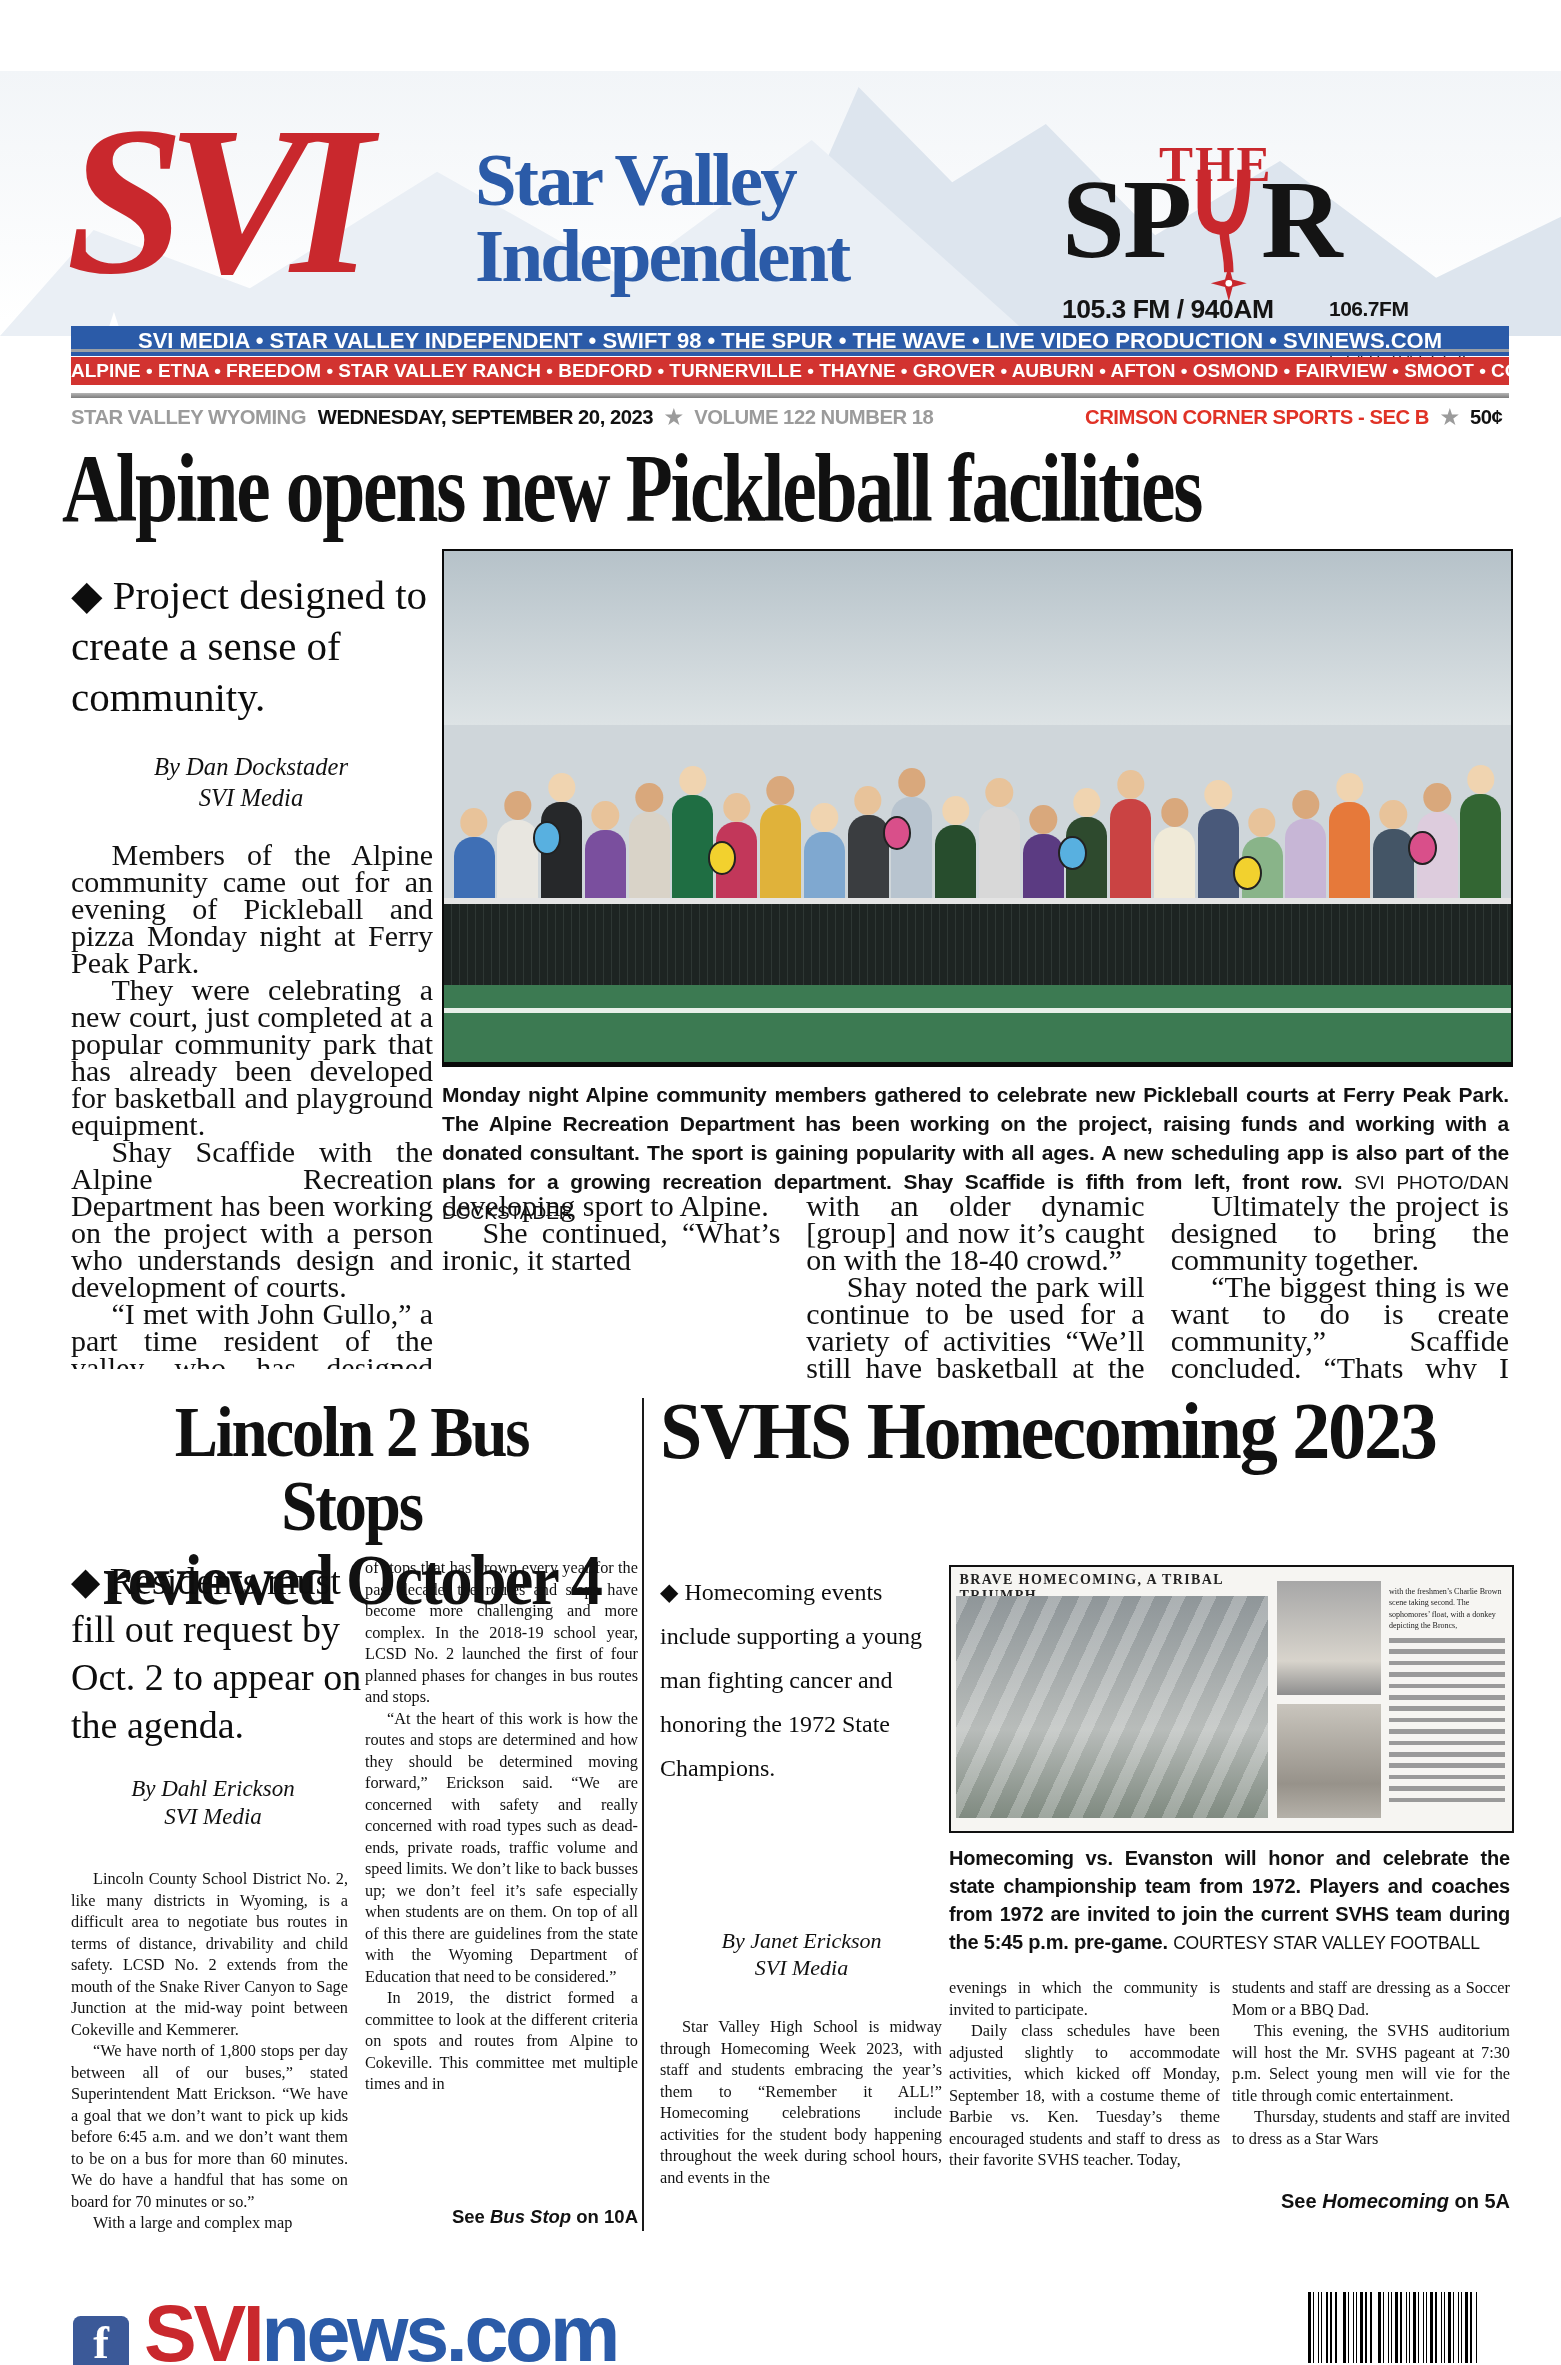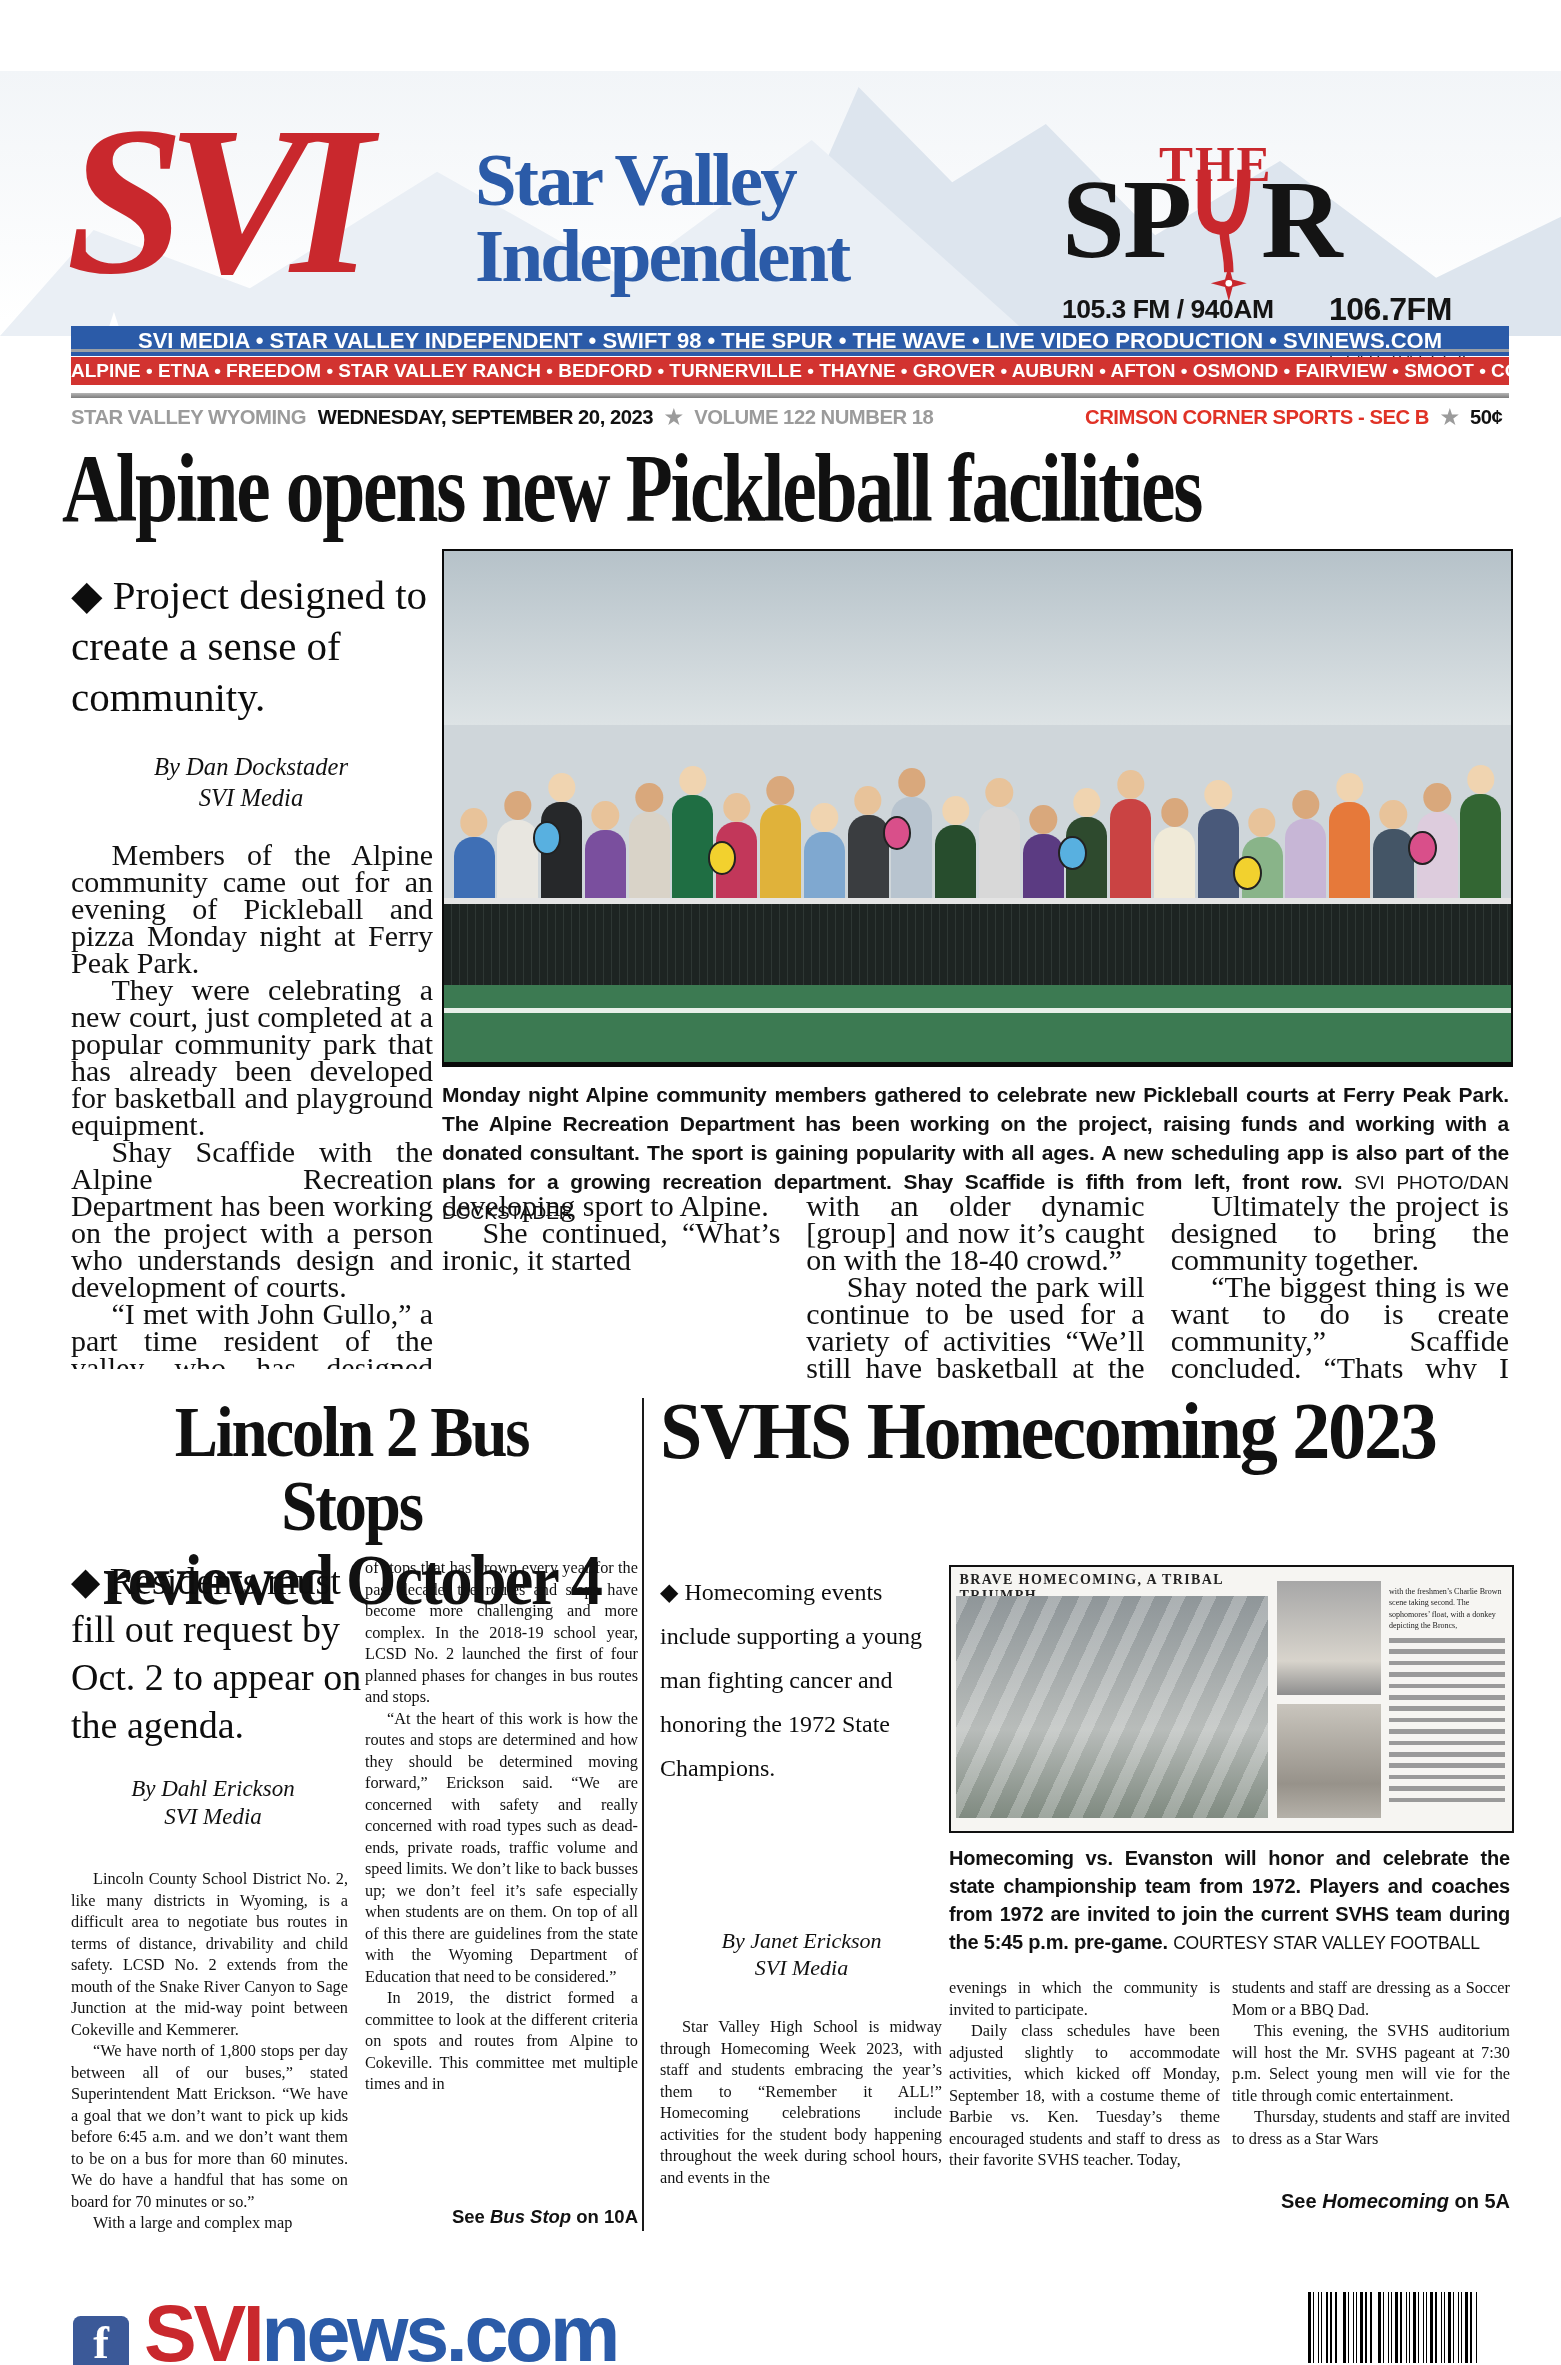--- a/index.html
+++ b/index.html
@@ -19,21 +19,21 @@
   #mast-title{left:475px;top:142px;font-weight:bold;color:var(--brand-blue);letter-spacing:-2.8px;
       font-size:75px;line-height:76px;}
   #spur{left:1062px;top:135px;width:449px;height:194px;}
   .spur-the{position:absolute;left:97px;top:0;font-weight:bold;font-size:51px;color:var(--brand-red);letter-spacing:1.9px;font-family:"Liberation Serif",serif;}
   .spur-word{position:absolute;left:0;top:29px;font-weight:bold;font-size:113px;line-height:109px;color:#141414;letter-spacing:-1.9px;white-space:nowrap;}
   .spur-word svg{vertical-align:top;margin-top:1.9px;}
   .spur-lfreq{position:absolute;left:0;top:160px;font-family:"Liberation Sans",sans-serif;color:#141414;}
   .spur-lfreq .f{font-weight:bold;font-size:26.5px;line-height:29px;letter-spacing:-0.5px;}
   .spur-lfreq .r{font-size:17px;letter-spacing:4.3px;color:#2b2b2b;}
   .spur-rfreq{position:absolute;left:267px;top:160px;text-align:left;font-family:"Liberation Sans",sans-serif;color:#141414;}
-  .spur-rfreq .f{font-weight:bold;font-size:32px;line-height:28px;letter-spacing:-0.5px;}
+  .spur-rfreq .f{font-weight:bold;font-size:21px;line-height:28px;letter-spacing:-0.5px;}
   .spur-rfreq .r{font-size:16px;letter-spacing:3.3px;color:#2b2b2b;}
 
   #media-bar{left:71px;top:326px;width:1438px;height:30px;background:var(--brand-blue);color:#fff;
       font-family:"Liberation Sans",sans-serif;font-weight:bold;font-size:22px;line-height:30px;
       text-align:center;letter-spacing:0;white-space:nowrap;}
   #rule-a{left:71px;top:349px;width:1438px;height:2.8px;background:#9aa0a6;}
   #towns-bar{left:71px;top:357px;width:1438px;height:28px;background:var(--towns-red);color:#fff;
       font-family:"Liberation Sans",sans-serif;font-weight:bold;font-size:19px;line-height:28px;
       text-align:center;white-space:nowrap;}
   #rule-b{left:71px;top:393px;width:1438px;height:4.7px;background:linear-gradient(180deg,#b5b5b5,#7d7d7d);}

